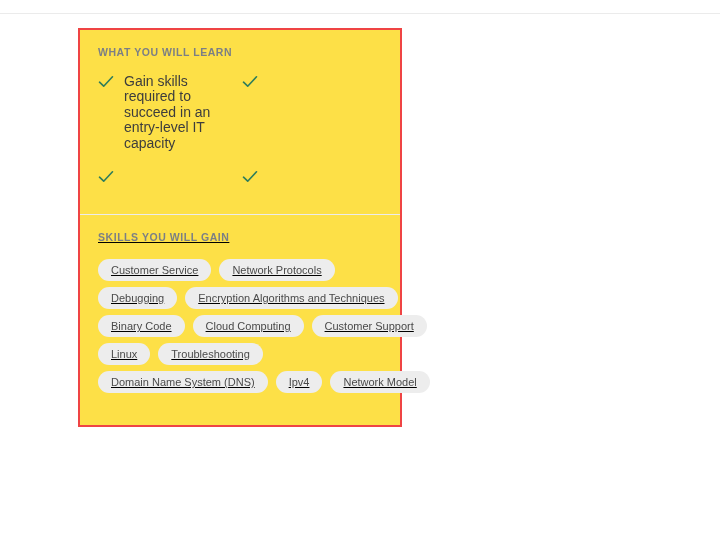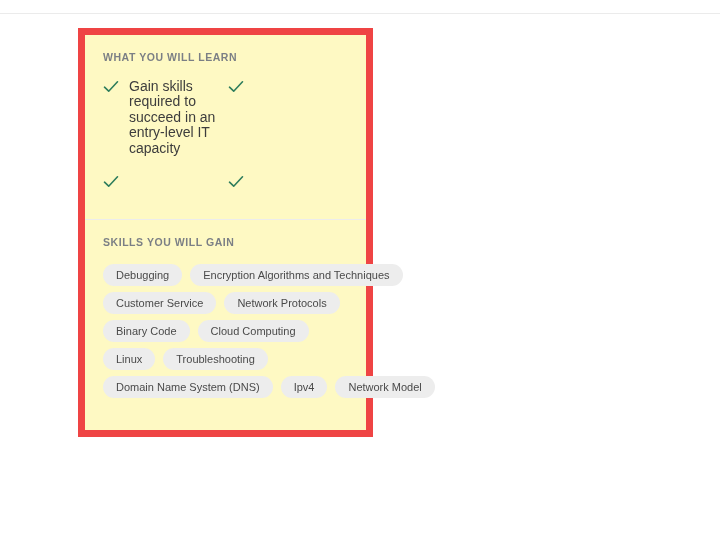--- a/index.html
+++ b/index.html
@@ -19,23 +19,23 @@
     top: 13px;
     left: 0;
     width: 720px;
     height: 1px;
     background: #ebebeb;
   }
   .card {
     position: absolute;
     left: 78px;
     top: 28px;
-    width: 295px;
-    background: #fef9c3;
-    border: 7px solid #ef4444;
+    width: 324px;
+    background: #fde047;
+    border: 2px solid #ef4444;
     box-sizing: border-box;
   }
   .section {
     padding: 0;
   }
   .section-divider {
     height: 1px;
     background: #ececec;
     width: 100%;
   }
@@ -70,20 +70,21 @@
     display: block;
   }
   .learn-text {
     font-size: 14px;
     line-height: 15.4px;
     color: #3d3d3d;
     max-width: 128px;
   }
   .skills-inner {
     padding: 16px 18px 26px 18px;
+    text-decoration: underline;
   }
   .chip-row {
     display: flex;
     flex-wrap: nowrap;
     margin-bottom: 6px;
   }
   .chip {
     background: #ededed;
     color: #4a4a4a;
     border-radius: 14px;
@@ -145,32 +146,33 @@
     </div>
   </div>
 
   <div class="section-divider"></div>
 
   <div class="section">
     <div class="skills-inner">
       <h2 class="section-title">SKILLS YOU WILL GAIN</h2>
 
       <div class="chip-row">
+        <span class="chip">Customer Service</span>
+        <span class="chip">Network Protocols</span>
+      </div>
+
+      <div class="chip-row">
         <span class="chip">Debugging</span>
         <span class="chip">Encryption Algorithms and Techniques</span>
       </div>
 
       <div class="chip-row">
-        <span class="chip">Customer Service</span>
-        <span class="chip">Network Protocols</span>
-      </div>
-
-      <div class="chip-row">
         <span class="chip">Binary Code</span>
         <span class="chip">Cloud Computing</span>
+        <span class="chip">Customer Support</span>
       </div>
 
       <div class="chip-row">
         <span class="chip">Linux</span>
         <span class="chip">Troubleshooting</span>
       </div>
 
       <div class="chip-row">
         <span class="chip">Domain Name System (DNS)</span>
         <span class="chip">Ipv4</span>

